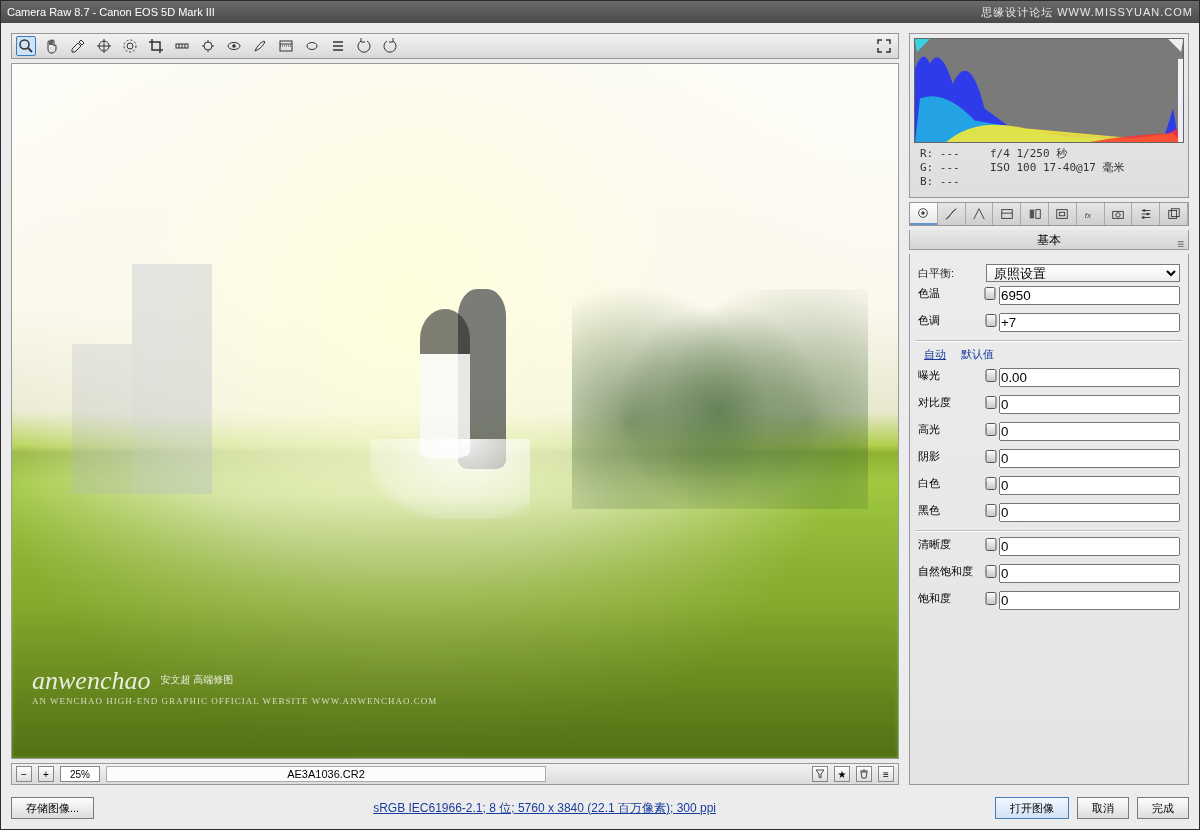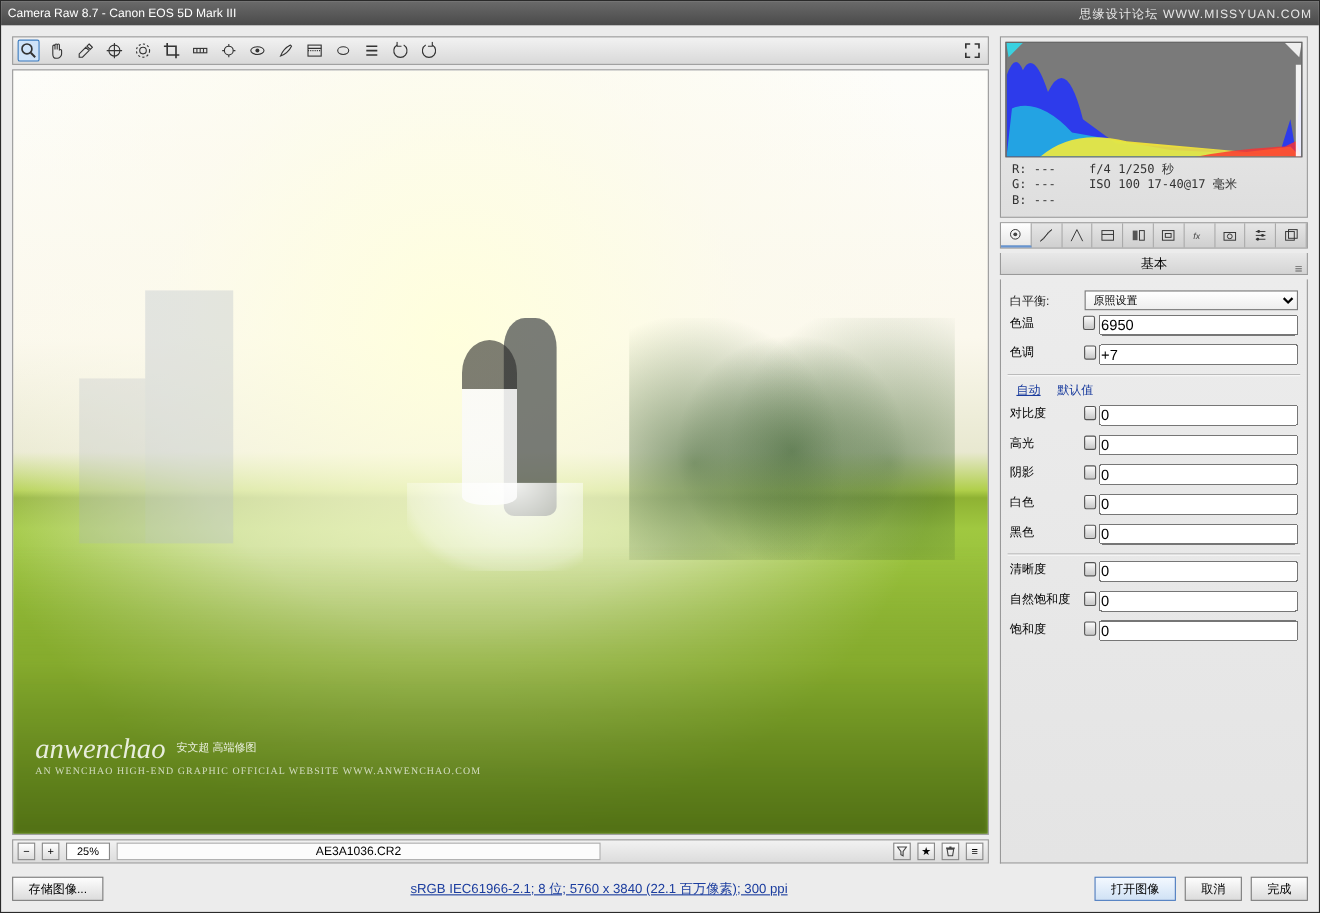--- a/index.html
+++ b/index.html
@@ -43,21 +43,21 @@
   .readout .exif { flex:1; text-align:left; line-height:14px; }
   .tabstrip { height:24px; background:linear-gradient(#e6e6e6,#cfcfcf); border:1px solid #999; display:flex; }
   .tabbtn { flex:1; border-right:1px solid #aaa; display:flex; align-items:center; justify-content:center; cursor:pointer; }
   .tabbtn.active{background:linear-gradient(#fff,#e8e8e8);border-bottom:2px solid #6694d1;}
   .tabbtn svg{width:14px;height:14px;fill:#444;}
   .panel-title { height:20px; background:linear-gradient(#e8e8e8,#d4d4d4); border:1px solid #999; border-top:none; text-align:center; font-size:12px; line-height:20px; position:relative;}
   .panel-title .menu-icon{position:absolute;right:4px;top:4px;color:#666;}
   .panel { border:1px solid #999; border-top:none; flex:1; background:linear-gradient(#ececec,#e4e4e4); padding:6px 8px; overflow:auto; }
   .row { display:flex; align-items:center; gap:4px; margin:4px 0; }
   .row label{ width:64px; text-align:left; font-size:11px; color:#222;}
-  .select { flex:1; height:18px; border:1px solid #7a7a7a; background:linear-gradient(#fff,#eee); font-size:10px; padding:0 3px;}
+  .select { flex:1; height:18px; border:1px solid #7a7a7a; background:linear-gradient(#fff,#eee); font-size:13px; padding:0 3px;}
   .slider-wrap{display:flex;gap:4px;margin-bottom:8px;}
   .slider-wrap label{width:64px;font-size:11px;}
   .slider { flex:1; position:relative; height:14px; }
   .track { position:absolute; left:0; right:0; top:5px; height:5px; border:1px solid #888; border-radius:2px; }
   .track.grad-temp{background:linear-gradient(to right,#1040ff,#ffff30);}
   .track.grad-tint{background:linear-gradient(to right,#20c040,#c040c0);}
   .track.plain{background:linear-gradient(#ddd,#c8c8c8);}
   .track.grad-sat{background:linear-gradient(to right,#888,#f00,#ff0,#0f0,#0ff,#00f,#f0f,#f00);}
   .track.grad-vib{background:linear-gradient(to right,#888,#92b8e8,#e8c070,#d878b0);}
   .thumb{position:absolute;top:1px;width:11px;height:13px;background:linear-gradient(#fcfcfc,#c8c8c8);border:1px solid #555;border-radius:2px;transform:translateX(-50%);cursor:pointer;}
@@ -336,20 +336,28 @@
         </div>
 
         <div class="hr"></div>
         <div class="linkrow">
           <a class="u">自动</a>
           <a>默认值</a>
         </div>
 
         <div id="sliders-group-1">
             <div class="slider-wrap">
+              <label>曝光</label>
+              <div class="slider">
+                <div class="track plain"></div>
+                <div class="thumb" style="left:50%"></div>
+              </div>
+              <input class="val" value="0.00" style="">
+            </div>
+            <div class="slider-wrap">
               <label>对比度</label>
               <div class="slider">
                 <div class="track plain"></div>
                 <div class="thumb" style="left:50%"></div>
               </div>
               <input class="val" value="0" style="">
             </div>
             <div class="slider-wrap">
               <label>高光</label>
               <div class="slider">

